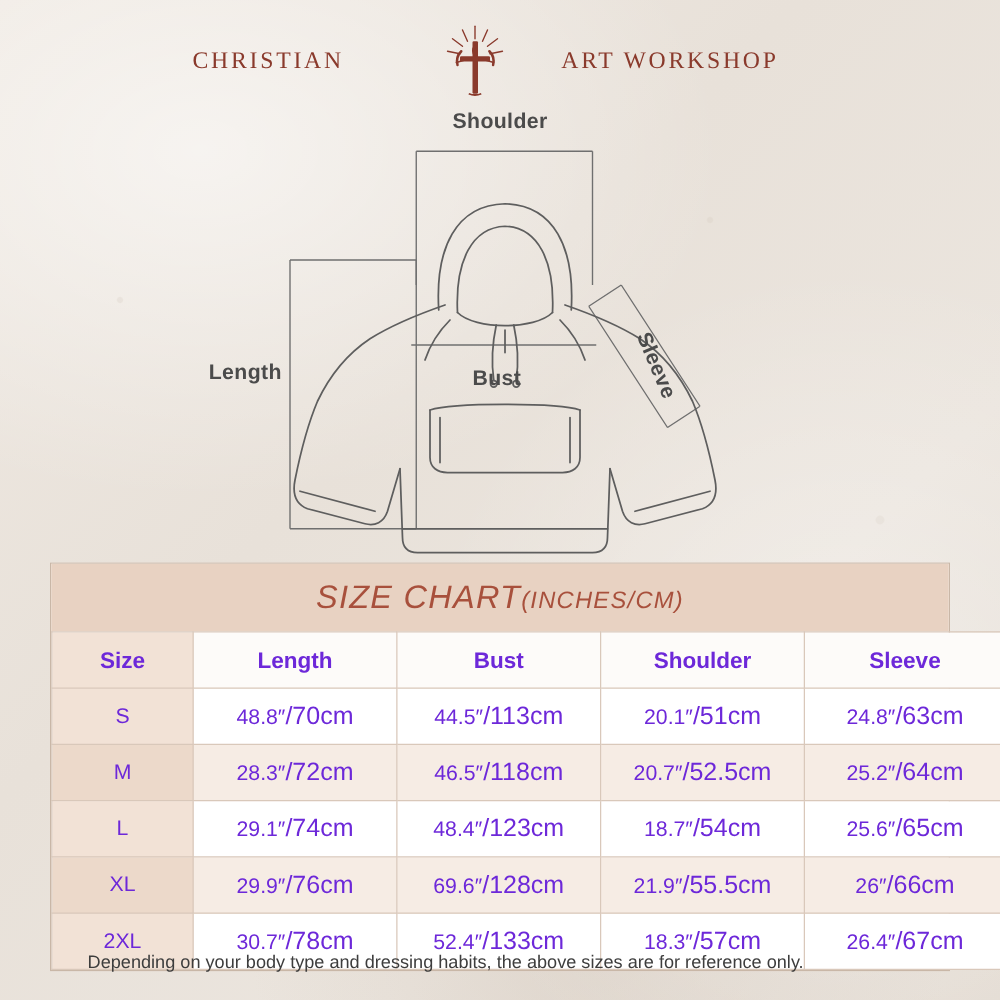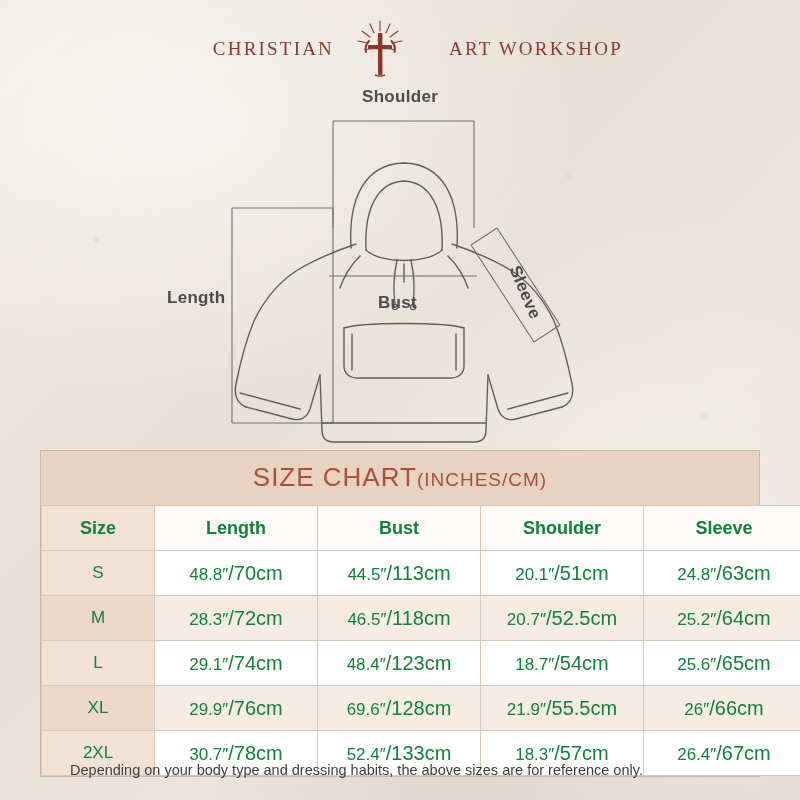--- a/index.html
+++ b/index.html
@@ -50,21 +50,21 @@
     gap: 0px;
   }
   .brand-text {
     font-family: "Liberation Serif", serif;
     color: #8a3a2c;
     font-size: 19px;
     letter-spacing: 2.2px;
     white-space: nowrap;
     text-transform: uppercase;
   }
-  .brand-left { text-align: right; width: 180px; padding-right: 14px; }
+  .brand-left { text-align: left; width: 180px; padding-right: 14px; }
   .brand-right { text-align: center; width: 220px; padding-left: 14px; }
   .brand-mark {
     position: relative;
     width: 64px;
     height: 64px;
     flex: 0 0 64px;
   }
 
   
   .illus {
@@ -105,40 +105,41 @@
     box-sizing: border-box;
     background: #fff;
   }
   .chart-title {
     background: #e8d2c2;
     color: #a8503c;
     text-align: center;
     padding: 11px 0 12px;
     font-family: "Liberation Sans", sans-serif;
     letter-spacing: 1px;
+    font-style: italic;
   }
   .chart-title .t-main {
     font-size: 26px;
     font-weight: 400;
   }
   .chart-title .t-sub {
     font-size: 19px;
     font-weight: 400;
   }
   table.size-table {
     width: 100%;
     border-collapse: collapse;
     table-layout: fixed;
   }
   table.size-table th,
   table.size-table td {
     border: 1px solid #d9c8ba;
     text-align: center;
     font-family: "Liberation Sans", sans-serif;
-    color: #15803d;
+    color: #6d28d9;
     height: 44px;
     padding: 0 4px;
   }
   table.size-table th {
     font-size: 18px;
     font-weight: 700;
     background: #fdfbf9;
   }
   table.size-table th.col-size { background: #f2e2d6; }
   table.size-table td.col-size {

